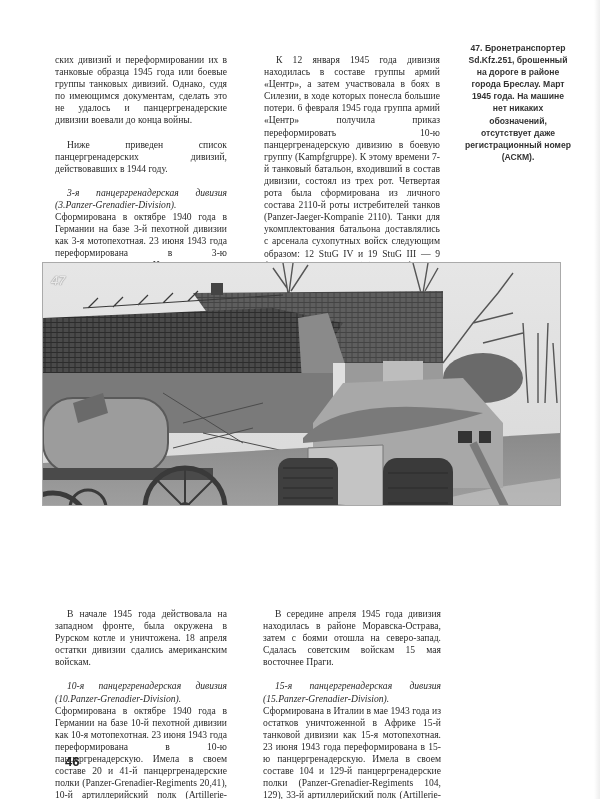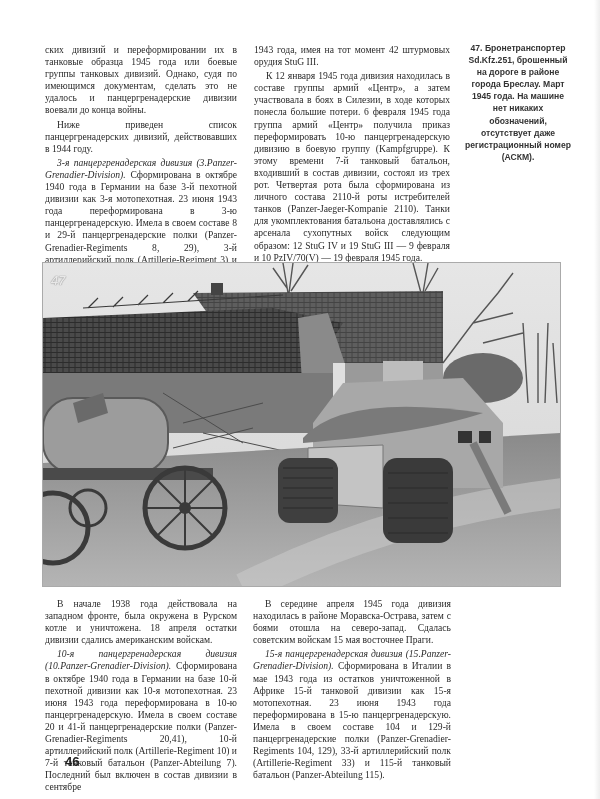--- a/index.html
+++ b/index.html
@@ -1,27 +1,27 @@
 <!DOCTYPE html>
 <html><head>
 <meta charset="utf-8">
 <style>
   html, body { margin:0; padding:0; }
   body { width:600px; height:799px; background:#ffffff; position:relative; overflow:hidden;
          font-family:"Liberation Serif", "DejaVu Serif", serif; color:#222; }
   .col { position:absolute; font-size:9.6px; line-height:12.1px; text-align:justify; color:#2a2a2a; }
-  .col p { margin:2px; }
+  .col p { margin:12px; }
   .col p.ind { text-indent:12px;font-family:Liberation Serif, serif; }
   .col .it { font-style:italic; }
   #c1 { left:43px; top:42px; width:196px; }
   #c2 { left:252px; top:42px; width:200px; }
   #cap { position:absolute; left:464px; top:42px; width:108px;
          font-family:"Liberation Sans","DejaVu Sans",sans-serif; font-weight:bold;
          font-size:8.6px; line-height:12.1px; color:#333;text-align:center; }
-  #photo { position:absolute; left:42px; top:262px; width:519px; height:325px;
+  #photo { position:absolute; left:42px; top:262px; width:519px; height:244px;
            background:#cfcfcf; overflow:hidden; border:1px solid #aaa; box-sizing:border-box; }
   #photo svg { display:block; }
   #photo-num { position:absolute; left:8px; top:10px; font-family:"Liberation Sans",sans-serif;
                font-size:13px; font-style:italic; font-weight:bold; color:#e8e8e8;
                text-shadow:0 0 1px #555; }
   #c3 { left:43px; top:596px; width:196px; }
   #c4 { left:251px; top:596px; width:202px; }
   #pnum { position:absolute; left:43px; top:754px; font-family:"Liberation Sans","DejaVu Sans",sans-serif;
           font-weight:bold; font-size:13px; color:#222;margin-left:22px; }
   .rightedge { position:absolute; right:0; top:0; width:6px; height:799px; background:linear-gradient(90deg,#fff,#eee); }
@@ -29,21 +29,20 @@
 </head>
 <body>
 
 <div class="col" id="c1">
   <p>ских дивизий и переформировании их в танковые образца 1945 года или боевые группы танковых дивизий. Однако, судя по имеющимся документам, сделать это не удалось и панцергренадерские дивизии воевали до конца войны.</p>
   <p class="ind">Ниже приведен список панцергренадерских дивизий, действовавших в 1944 году.</p>
   <p class="ind"><span class="it">3-я панцергренадерская дивизия (3.Panzer-Grenadier-Division).</span><span> Сформирована в октябре 1940 года в Германии на базе 3-й пехотной дивизии как 3-я мотопехотная. 23 июня 1943 года переформирована в 3-ю панцергренадерскую. Имела в своем составе 8 и 29-й панцергренадерские полки (Panzer-Grenadier-Regiments 8, 29), 3-й артиллерийский полк (Artillerie-Regiment 3) и 103-й танковый батальон (Panzer-Abteilung 103). Последний был включен в состав дивизии в мае 1943 года, имея на тот момент 42 штурмовых орудия StuG III.</span></p>
 </div>
 
 <div class="col" id="c2">
-  <p>1943 года, имея на тот момент 42 штурмовых орудия StuG III.</p>
   <p class="ind">К 12 января 1945 года дивизия находилась в составе группы армий «Центр», а затем участвовала в боях в Силезии, в ходе которых понесла большие потери. 6 февраля 1945 года группа армий «Центр» получила приказ переформировать 10-ю панцергренадерскую дивизию в боевую группу (Kampfgruppe). К этому времени 7-й танковый батальон, входивший в состав дивизии, состоял из трех рот. Четвертая рота была сформирована из личного состава 2110-й роты истребителей танков (Panzer-Jaeger-Kompanie 2110). Танки для укомплектования батальона доставлялись с арсенала сухопутных войск следующим образом: 12 StuG IV и 19 StuG III — 9 февраля и 10 PzIV/70(V) — 19 февраля 1945 года.</p>
   <p class="ind">По состоянию на 15 марта в дивизии имелось 29 StuG III/ IV (из них 20 исправных) и 9 PzIV/70(V).</p>
 </div>
 
 <div id="cap">47. Бронетранспортер Sd.Kfz.251, брошенный на дороге в районе города Бреслау. Март 1945 года. На машине нет никаких обозначений, отсутствует даже регистрационный номер (АСКМ).</div>
 
 <div id="photo">
   <svg width="519" height="325" viewBox="0 0 519 325">
     <defs>
       <linearGradient id="sky" x1="0" y1="0" x2="0" y2="1">
@@ -119,21 +118,21 @@
       </g>
     <g stroke="#2a2a2a" stroke-width="1">
         <path d="M345 210 H405 M345 225 H405 M345 240 H405 M345 255 H405 M345 270 H405"></path>
       </g>
     <path d="M430 180 L465 250" stroke="#7a7a7a" stroke-width="8"></path>
   </svg>
   <div id="photo-num">47</div>
 </div>
 
 <div class="col" id="c3">
-  <p class="ind">В начале 1938 года действовала на западном фронте, была окружена в Рурском котле и уничтожена. 18 апреля остатки дивизии сдались американским войскам.</p>
+  <p class="ind">В начале 1945 года действовала на западном фронте, была окружена в Рурском котле и уничтожена. 18 апреля остатки дивизии сдались американским войскам.</p>
   <p class="ind"><span class="it">10-я панцергренадерская дивизия (10.Panzer-Grenadier-Division).</span><span> Сформирована в октябре 1940 года в Германии на базе 10-й пехотной дивизии как 10-я мотопехотная. 23 июня 1943 года переформирована в 10-ю панцергренадерскую. Имела в своем составе 20 и 41-й панцергренадерские полки (Panzer-Grenadier-Regiments 20,41), 10-й артиллерийский полк (Artillerie-Regiment 10) и 7-й танковый батальон (Panzer-Abteilung 7). Последний был включен в состав дивизии в сентябре</span></p>
 </div>
 
 <div class="col" id="c4">
   <p class="ind">В середине апреля 1945 года дивизия находилась в районе Моравска-Острава, затем с боями отошла на северо-запад. Сдалась советским войскам 15 мая восточнее Праги.</p>
   <p class="ind"><span class="it">15-я панцергренадерская дивизия (15.Panzer-Grenadier-Division).</span><span> Сформирована в Италии в мае 1943 года из остатков уничтоженной в Африке 15-й танковой дивизии как 15-я мотопехотная. 23 июня 1943 года переформирована в 15-ю панцергренадерскую. Имела в своем составе 104 и 129-й панцергренадерские полки (Panzer-Grenadier-Regiments 104, 129), 33-й артиллерийский полк (Artillerie-Regiment 33) и 115-й танковый батальон (Panzer-Abteilung 115).</span></p>
 </div>
 
 <div id="pnum">46</div>
 <div class="rightedge"></div>

